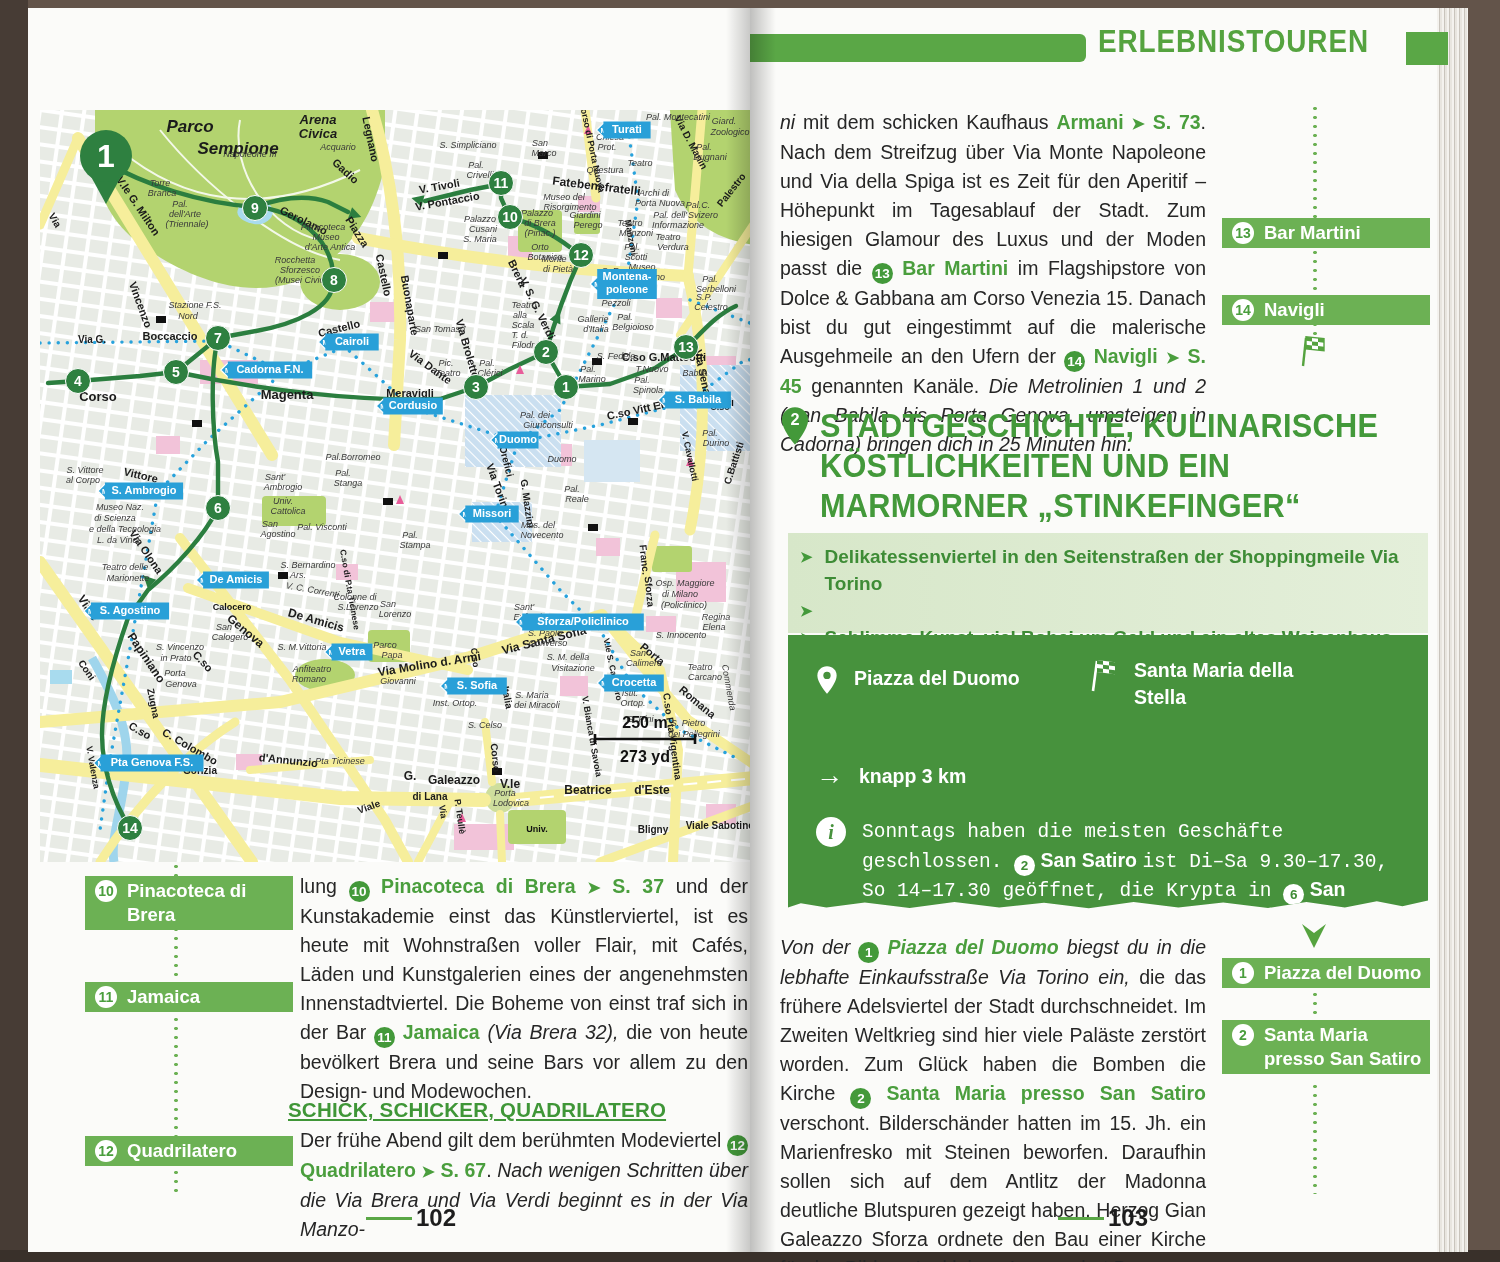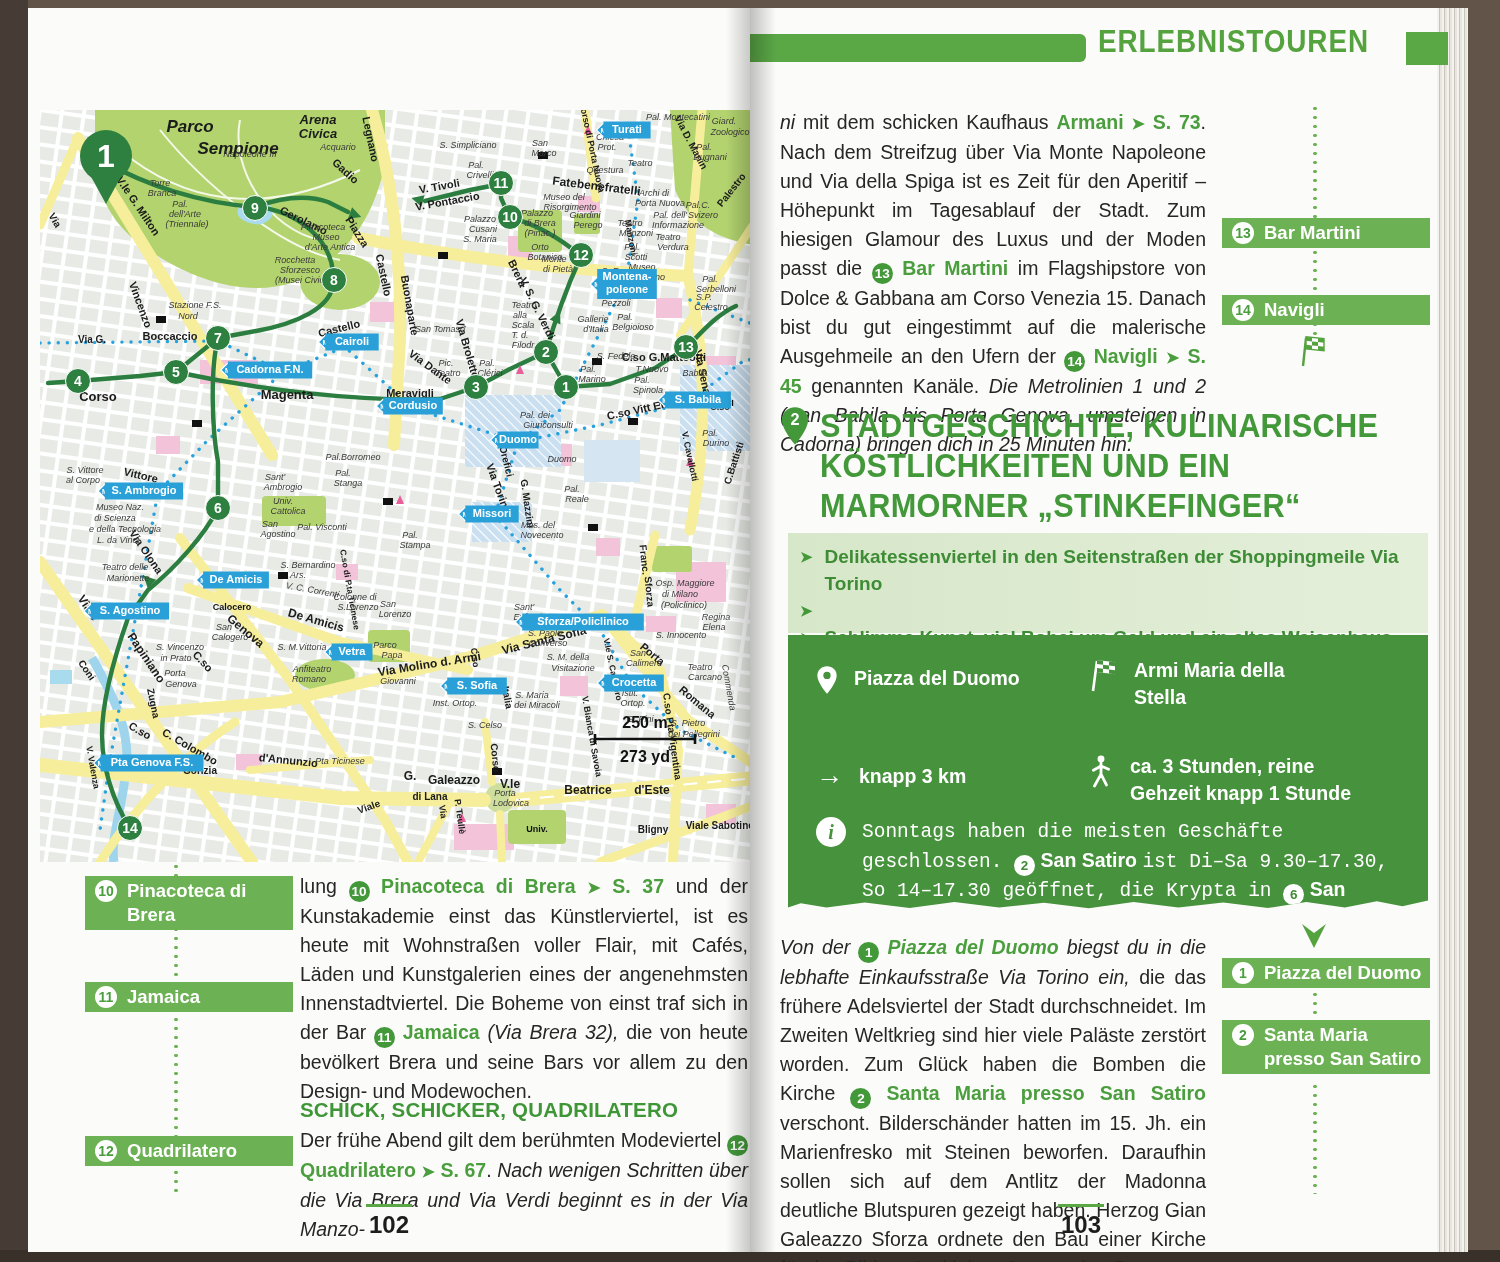--- a/index.html
+++ b/index.html
@@ -63,21 +63,21 @@
        61% 98%,54% 96%,47% 98.3%,40% 96.3%,33% 98%,26% 96%,19% 98.2%,12% 96.2%,6% 98%,2% 96.5%,0 98%);}
   .ib-item{position:absolute;display:flex;gap:16px;align-items:flex-start;}
   .ib-text{font-weight:700;font-size:19.5px;line-height:27px;}
   .ib-info-text{font-size:19.5px;line-height:27.5px;text-align:left;}
   .circle-i{flex:0 0 auto;width:30px;height:30px;border-radius:50%;background:#fff;color:#47923d;
        display:flex;align-items:center;justify-content:center;font-weight:800;font-size:20px;
        font-family:"Liberation Serif",serif;font-style:italic;}
   .ib-arrow{font-size:27px;font-weight:800;line-height:24px;}
 
   
-  .pfoot{position:absolute;display:flex;flex-direction:column;align-items:center;gap:4px;z-index:4;}
+  .pfoot{position:absolute;display:flex;flex-direction:row;align-items:center;gap:4px;z-index:4;}
   .pfoot .rule{width:46px;height:3px;background:#5aa746;}
   .pfoot .num{font-weight:800;font-size:24px;color:#1d1d1d;}
 
   
   #map-wrap{position:absolute;left:12px;top:102px;width:715px;height:752px;overflow:hidden;}
   .street{font-weight:700;fill:#1b1b1b;}
   .street.it{font-style:italic;}
   .poi{font-style:italic;fill:#3a3a3a;}
   .poi.b{font-style:normal;font-weight:700;fill:#111;}
   .chev{position:absolute;z-index:3;}
@@ -654,21 +654,21 @@
   <div class="mlabel" style="left:57px;top:974px;">
       <span class="mbadge">11</span>
       <span>Jamaica</span>
     </div>
   <div class="mlabel" style="left:57px;top:1128px;">
       <span class="mbadge">12</span>
       <span>Quadrilatero</span>
     </div>
 
   <p class="body-text" style="left:272px;top:864px;width:448px;"><span class="r-p">lung </span><span class="badge">10</span><span class="r-g"> Pinacoteca di Brera </span><span class="r-ga">➤</span><span class="r-g"> S. 37 </span><span class="r-p">und der Kunstakademie einst das Künstlerviertel, ist es heute mit Wohnstraßen voller Flair, mit Cafés, Läden und Kunstgalerien eines der angenehmsten Innenstadtviertel. Die Boheme von einst traf sich in der Bar </span><span class="badge">11</span><span class="r-g"> Jamaica </span><span class="r-i">(Via Brera 32), </span><span class="r-p">die von heute bevölkert Brera und seine Bars vor allem zu den Design- und Modewochen.</span></p>
-  <h3 class="subhead" style="left:272px;top:1090px;">SCHICK, SCHICKER, QUADRILATERO</h3>
+  <h3 class="subhead" style="left:260px;top:1090px;text-decoration:underline;">SCHICK, SCHICKER, QUADRILATERO</h3>
   <p class="body-text" style="left:272px;top:1118px;width:448px;"><span class="r-p">Der frühe Abend gilt dem berühmten Modeviertel </span><span class="badge">12</span><span class="r-g"> Quadrilatero </span><span class="r-ga">➤</span><span class="r-g"> S. 67</span><span class="r-p">. </span><span class="r-i">Nach wenigen Schritten über die Via Brera und Via Verdi beginnt es in der Via Manzo-</span></p>
 
   <div class="pfoot" style="left:338px;top:1196px;">
     <span class="rule"></span>
     <span class="num">102</span>
   </div>
 </div>
 
 <div class="page" id="page-right">
 
@@ -736,32 +736,25 @@
         <line x1="9" y1="4" x2="5" y2="34" stroke="#ffffff" stroke-width="2.6"></line>
         <g transform="skewY(7)">
           <rect x="9" y="2" width="18" height="12" fill="#ffffff"></rect>
           <rect x="9" y="2" width="6" height="4" fill="#47923d"></rect>
             <rect x="21" y="2" width="6" height="4" fill="#47923d"></rect>
           <rect x="15" y="6" width="6" height="4" fill="#47923d"></rect>
             <rect x="9" y="10" width="6" height="4" fill="#47923d"></rect>
           <rect x="21" y="10" width="6" height="4" fill="#47923d"></rect>
         </g>
       </svg>
-      <span class="ib-text" style="width:200px;">Armi Maria della Stella</span>
+      <span class="ib-text" style="width:200px;">Santa Maria della Stella</span>
     </div>
     <div class="ib-item" style="left:28px;top:128px;width:250px;">
       <span class="ib-arrow">→</span>
       <span class="ib-text">knapp 3 km</span>
-    </div>
-    <div class="ib-item" style="left:300px;top:118px;width:310px;">
-      <svg width="26" height="40" viewBox="0 0 24 34">
-        <circle cx="12" cy="4" r="3.2" fill="#ffffff"></circle>
-        <path d="M12,8 L12,18 M12,10.5 L5,14.5 M12,10.5 L19,13.5 M12,18 L6,29 M12,18 L17,28" stroke="#ffffff" stroke-width="2.6" stroke-linecap="round" fill="none"></path>
-      </svg>
-      <span class="ib-text" style="width:250px;">ca. 3 Stunden, reine Gehzeit knapp 1 Stunde</span>
     </div>
     <div class="ib-item" style="left:28px;top:182px;width:586px;">
       <span class="circle-i">i</span>
       <span class="ib-info-text" style="width:540px;"><span class="r-w">Sonntags haben die meisten Geschäfte geschlossen. </span><span class="badge wbdg">2</span><span class="r-wb"> San Satiro </span><span class="r-w">ist Di–Sa 9.30–17.30, So 14–17.30 geöffnet, die Krypta in </span><span class="badge wbdg">6</span><span class="r-wb"> San Sepolcro </span><span class="r-w">Do–Di 10–18 Uhr, das </span><span class="r-wb">Museum Martinitt e Stelline </span><span class="r-w">Di–Sa 10.30–18.30 Uhr.</span></span>
     </div>
   </div>
 
   <p class="body-text" style="left:30px;top:925px;width:426px;"><span class="r-i">Von der </span><span class="badge">1</span><span class="r-gi"> Piazza del Duomo </span><span class="r-i">biegst du in die lebhafte Einkaufsstraße Via Torino ein, </span><span class="r-p">die das frühere Adelsviertel der Stadt durchschneidet. Im Zweiten Weltkrieg sind hier viele Paläste zerstört worden. Zum Glück haben die Bomben die Kirche </span><span class="badge">2</span><span class="r-g"> Santa Maria presso San Satiro </span><span class="r-p">verschont. Bilderschänder hatten im 15. Jh. ein Marienfresko mit Steinen beworfen. Daraufhin sollen sich auf dem Antlitz der Madonna deutliche Blutspuren gezeigt haben. Herzog Gian Galeazzo Sforza ordnete den Bau einer Kirche für das Bild an. Im kleinen Inneren hat Do-</span></p>
 
   <svg class="chev" style="left:550px;top:916px;" width="28" height="26" viewBox="0 0 28 26">

